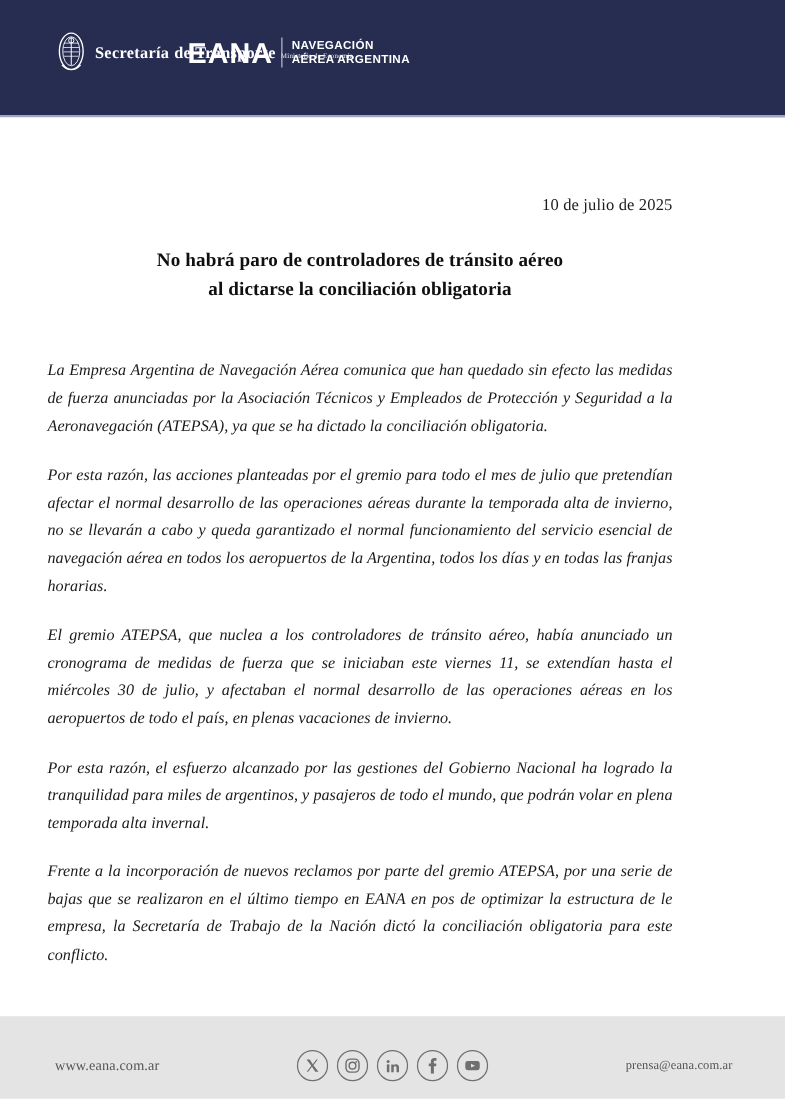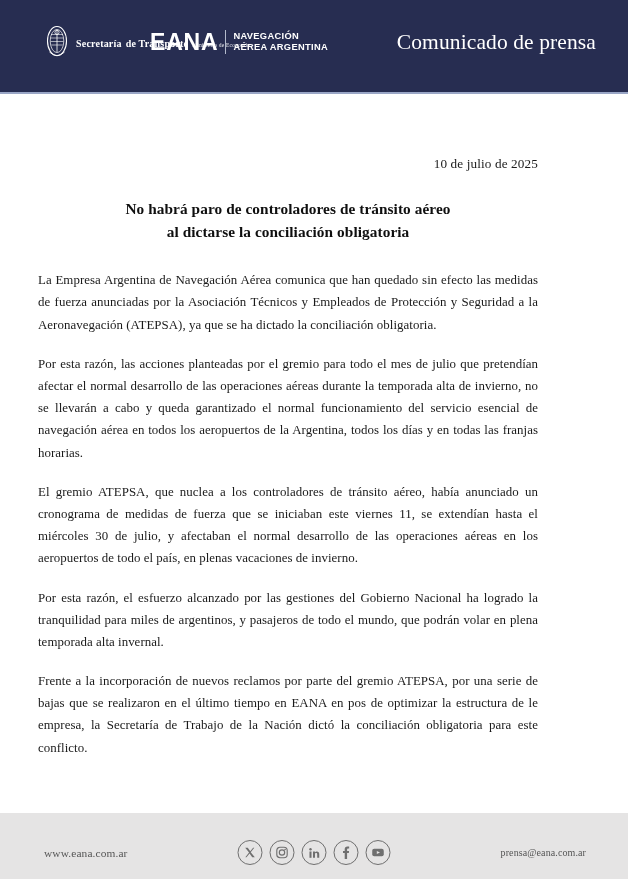--- a/index.html
+++ b/index.html
@@ -57,21 +57,21 @@
     height: 38px;
     flex: 0 0 auto;
   }
   .gov-text {
     color: #ffffff;
     line-height: 1.08;
     padding-top: 1px;
   }
   .gov-text .l1,
   .gov-text .l2 {
-    font-size: 10px;
+    font-size: 13px;
     font-weight: bold;
     letter-spacing: 0.02em;
     white-space: nowrap;
     font-family: "Liberation Serif", "DejaVu Serif", serif;
   }
   .gov-text .l3 {
     font-size: 5.6px;
     letter-spacing: 0.03em;
     white-space: nowrap;
     margin-top: 1.5px;
@@ -149,21 +149,22 @@
     font-weight: bold;
     color: #0f0f0f;
     line-height: 1.48;
     margin-top: 26px;
     letter-spacing: 0.005em;
   }
   .doc-headline .hl-line {
     display: block;
   }
   .doc-body {
-    margin-top: 26px;
+    margin-top: 42px;
+    font-style: italic;
   }
   .para {
     text-align: justify;
     font-size: 12.9px;
     color: #1a1a1a;
     line-height: 1.72;
     margin: 0 0 17px 0;
     letter-spacing: 0.003em;
   }
   .para:last-child {
@@ -250,21 +251,20 @@
 
   <div class="eana-lockup">
     <span class="eana-word">EANA</span>
     <span class="eana-divider"></span>
     <span class="eana-sub">
       <span>NAVEGACIÓN</span><br>
       <span>AÉREA ARGENTINA</span>
     </span>
   </div>
 
-  <div class="press-title">Comunicado de prensa</div>
 </div>
 
 <div class="page">
   <div class="content">
 
     <div class="doc-date">10 de julio de 2025</div>
 
     <h1 class="doc-headline">
       <span class="hl-line">No habrá paro de controladores de tránsito aéreo</span>
       <span class="hl-line">al dictarse la conciliación obligatoria</span>

